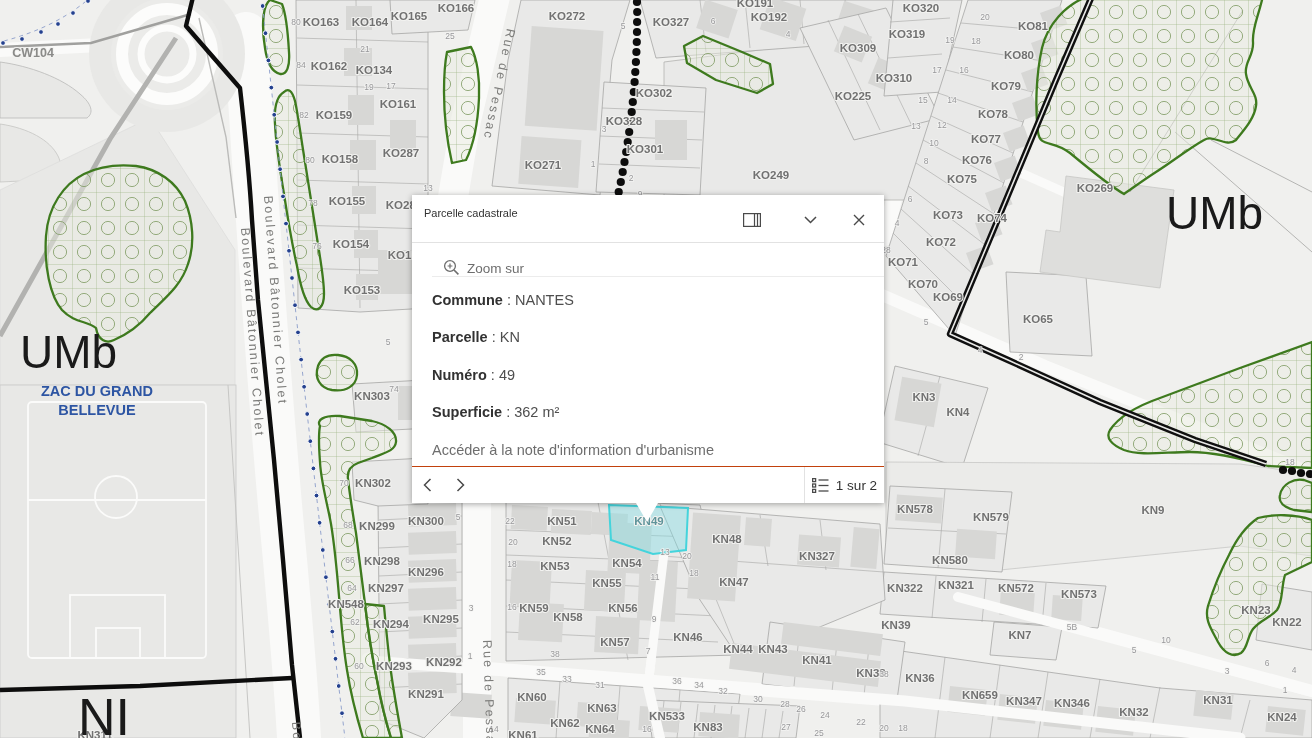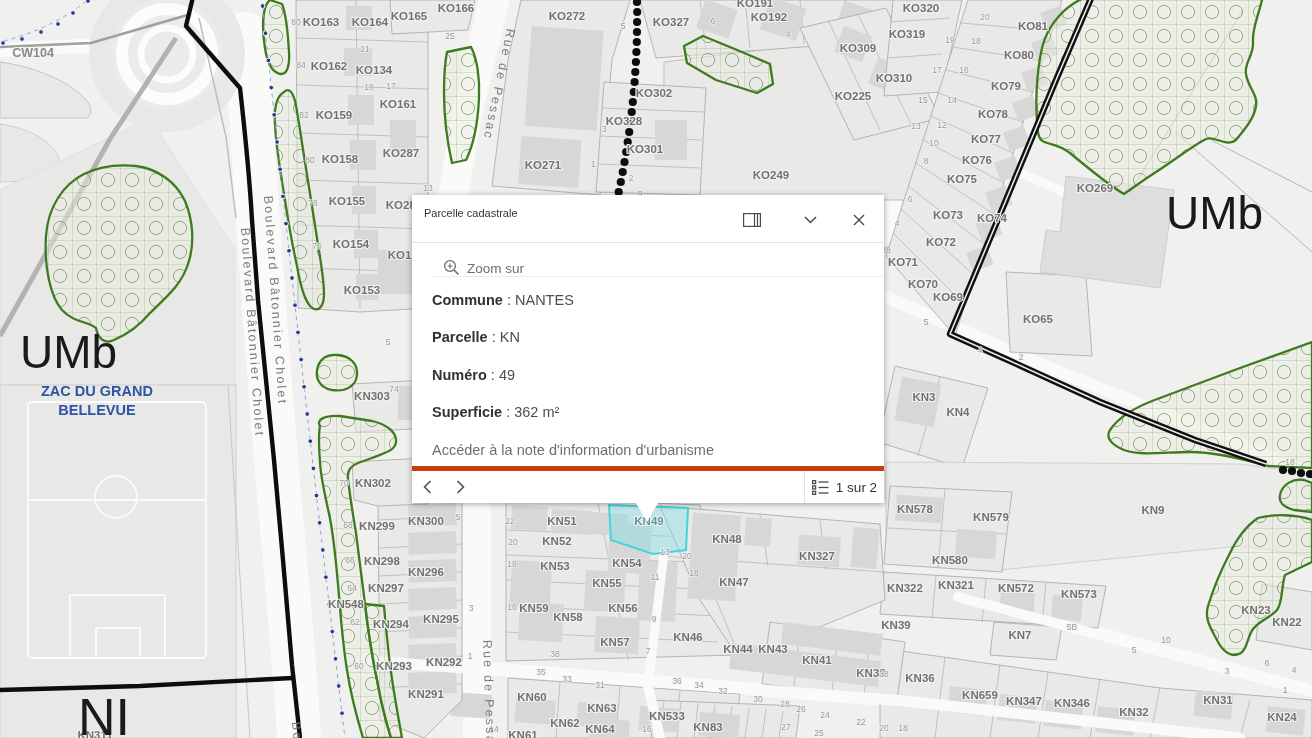--- a/index.html
+++ b/index.html
@@ -10,21 +10,21 @@
 #ptitle { position:absolute; left:12px; top:12px; font-size:11px; font-weight:normal; color:#323232; }
 #picons { position:absolute; left:0; top:0; width:100%; height:48px; }
 #pzoom { position:absolute; left:0; top:49px; right:0; height:33px; border-bottom:1px solid #ececec;
   display:flex; align-items:flex-end; padding-left:11px;margin-left:20px; }
 #pzoom span { color:#6e6e6e; font-size:13.5px; margin-left:7px; }
 #pbody { position:absolute; left:20px; top:82px; right:29px; }
 .row { position:relative; font-size:14.5px; color:#4e4e4e; margin-top:0; height:37.5px; line-height:37.5px; }
 .row b { color:#323232; }
 #pbody .row:first-child { height:42px; line-height:46px; }
 .row a { color:#6e6e6e; }
-#pfoot { position:absolute; left:0; bottom:0; right:0; height:37px; border-top:5px solid #c2410c;
+#pfoot { position:absolute; left:0; bottom:0; right:0; height:37px; border-top:1px solid #c2410c;
   display:flex; align-items:center; }
 #pcount { position:absolute; right:0; top:0; bottom:0; width:80px; border-left:1px solid #e2e2e2;
   display:flex; align-items:center; justify-content:center; gap:7px; font-size:13.5px; color:#323232; }
 #ptail { position:absolute; left:224px; top:308px; width:0; height:0;
   border-left:11px solid transparent; border-right:11px solid transparent; border-top:19px solid #fff; }
 </style></head>
 <body>
 <svg id="map" width="1312" height="738" viewBox="0 0 1312 738">
 <defs>
 <pattern id="ebc" width="24" height="24" patternUnits="userSpaceOnUse">

